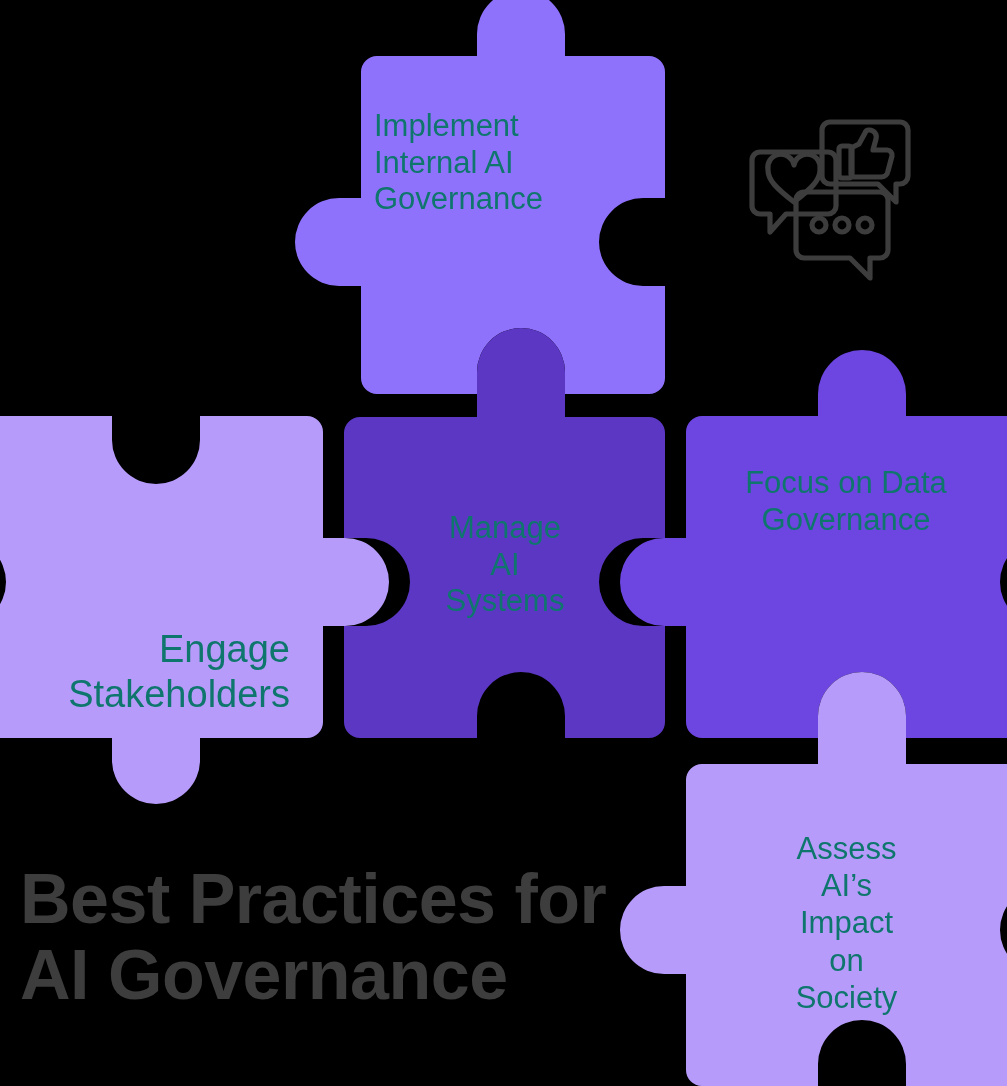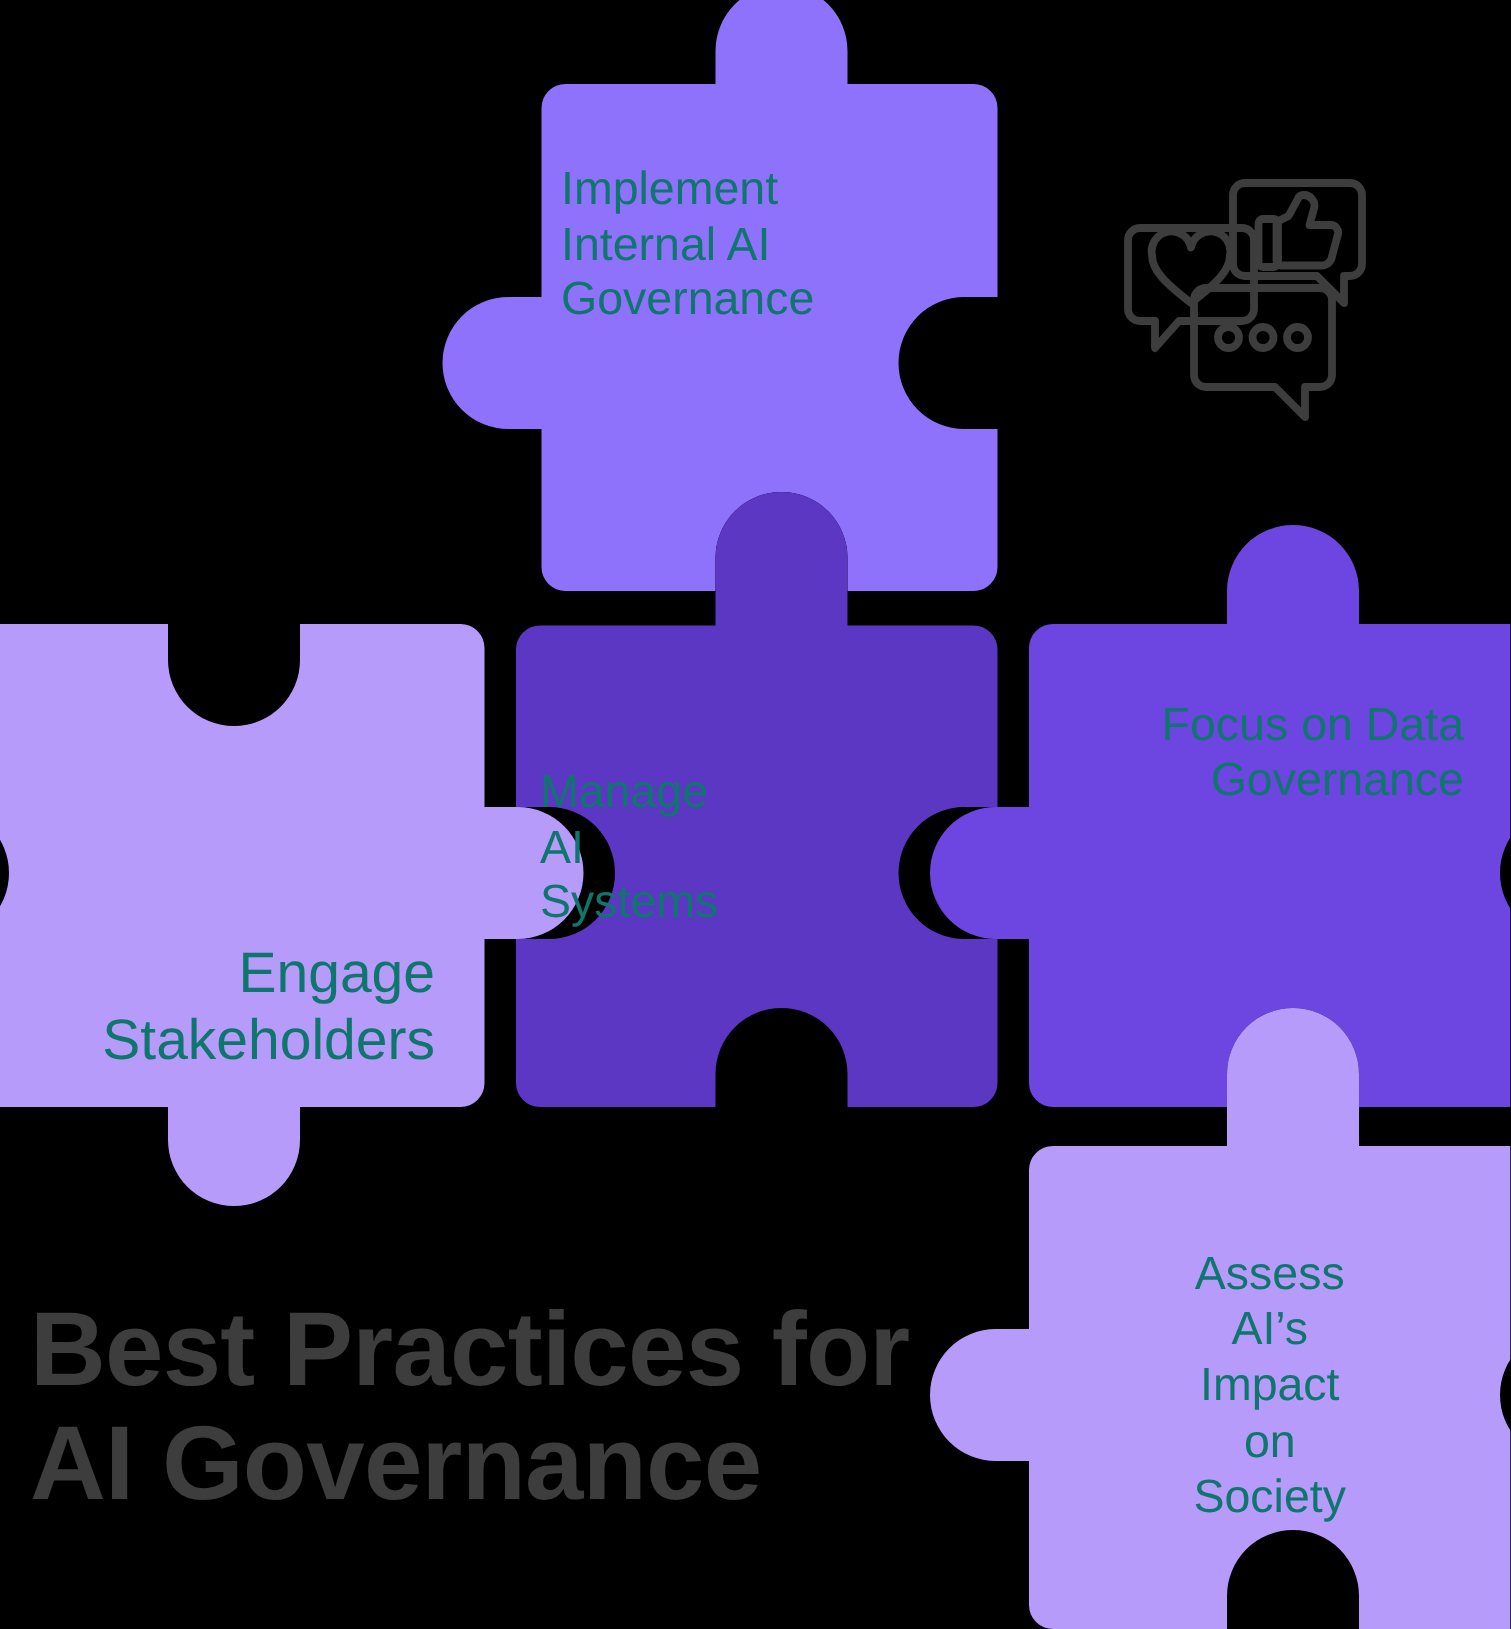--- a/index.html
+++ b/index.html
@@ -42,35 +42,35 @@
     top: 108px;
     width: 260px;
     font-size: 31px;
     text-align: left;
   }
   #label-manage {
     left: 360px;
     top: 510px;
     width: 290px;
     font-size: 31px;
-    text-align: left;
+    text-align: center;
   }
   #label-engage {
     left: 20px;
     top: 627px;
     width: 270px;
     font-size: 38px;
     text-align: right;
   }
   #label-focus {
     left: 716px;
     top: 465px;
     width: 260px;
     font-size: 31px;
-    text-align: right;
+    text-align: center;
   }
   #label-assess {
     left: 724px;
     top: 830px;
     width: 245px;
     font-size: 31px;
     text-align: center;
     line-height: 1.20;
   }
 

